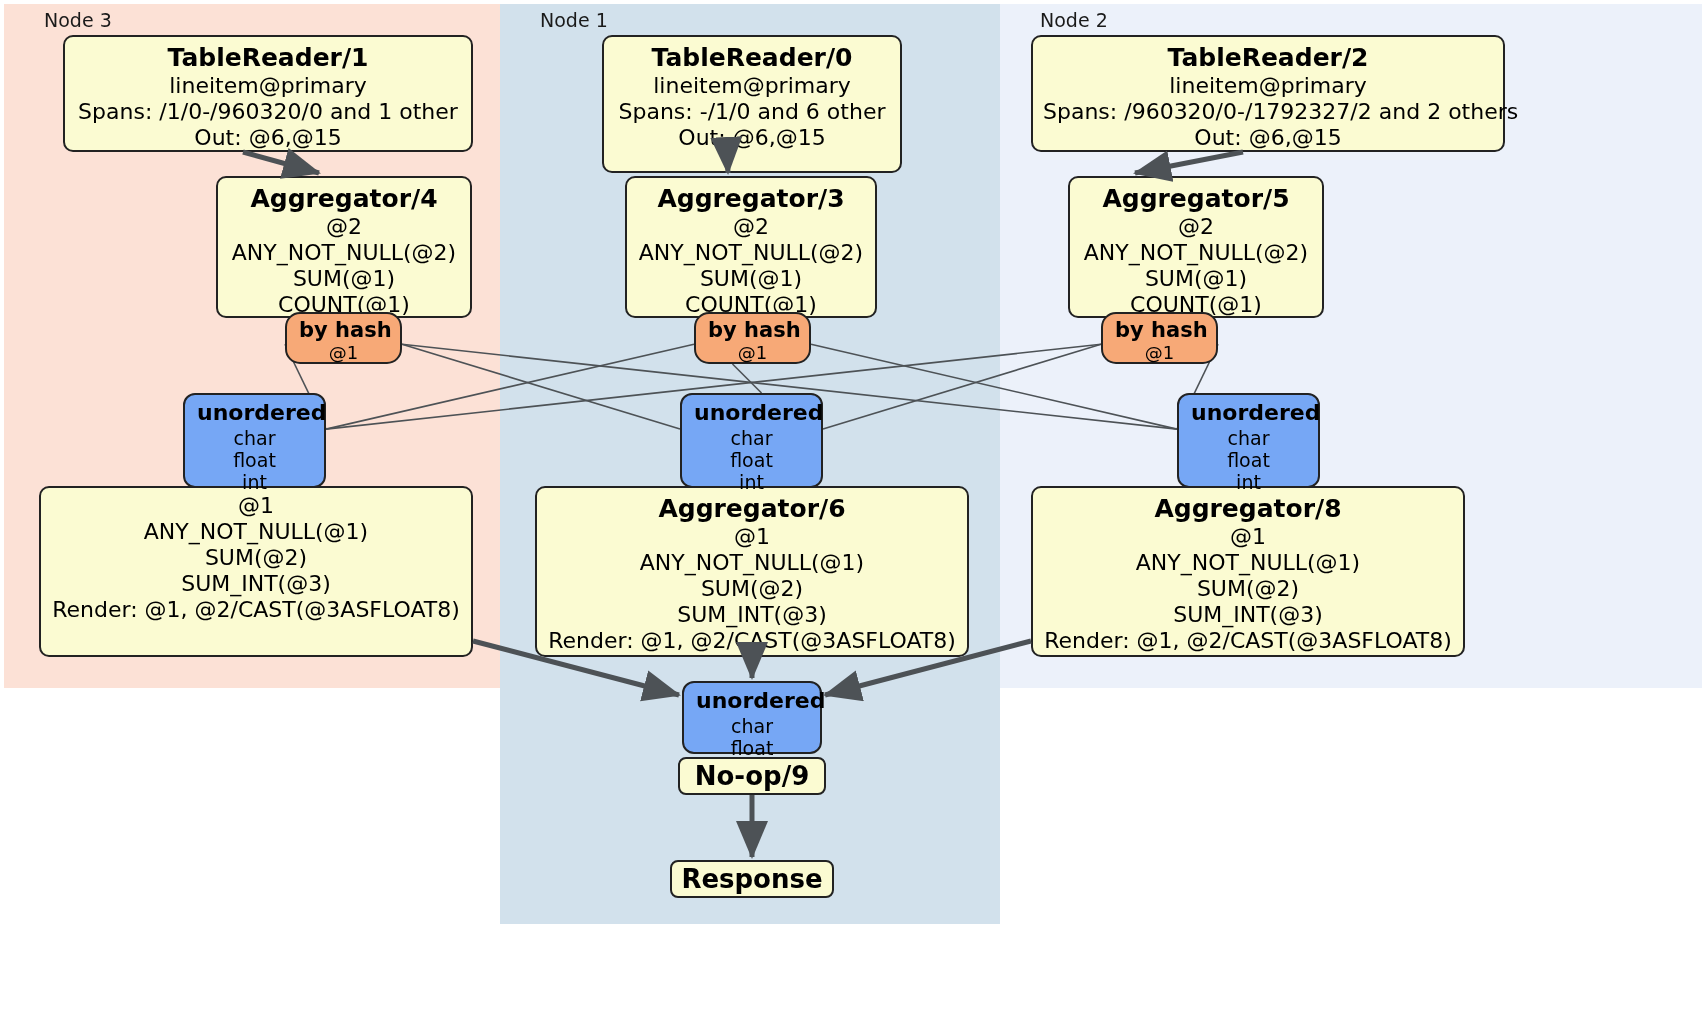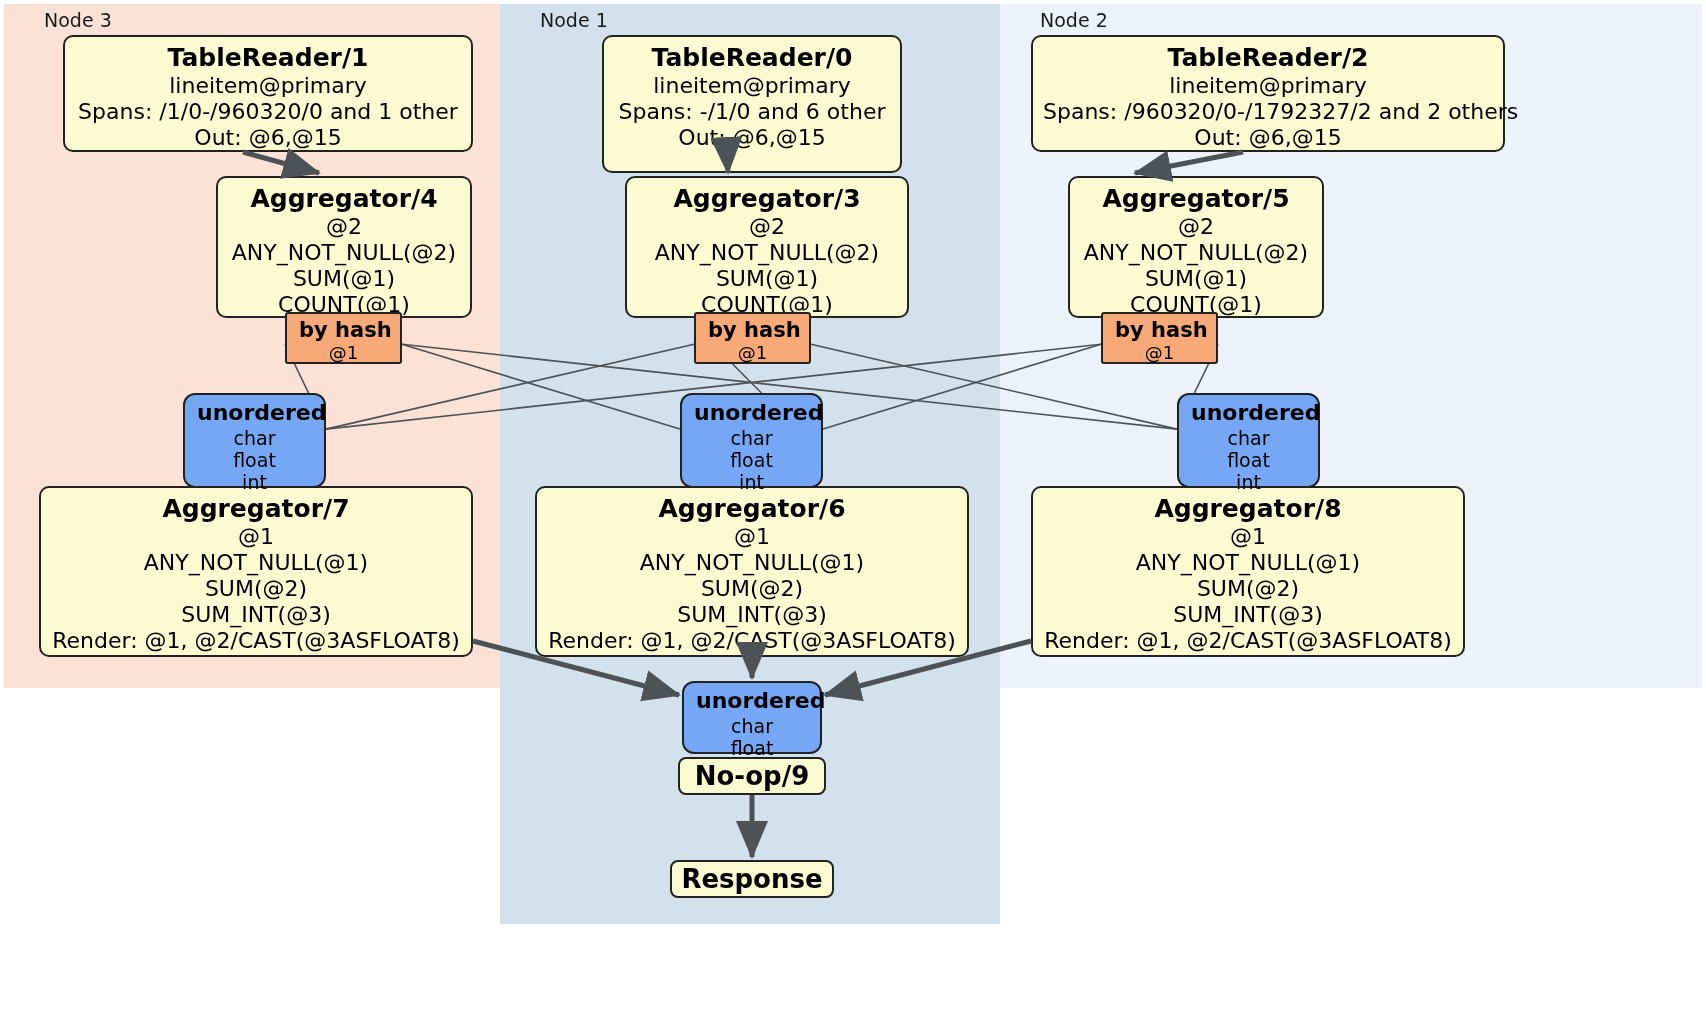--- a/index.html
+++ b/index.html
@@ -71,21 +71,21 @@
     font-size: 22px;
     line-height: 1.18;
     white-space: nowrap;
   }
 
   .router-box {
     position: absolute;
     box-sizing: border-box;
     background: #f7a977;
     border: 2px solid #222222;
-    border-radius: 3px;
+    border-radius: 15px;
     text-align: center;
     color: #000000;
     padding: 4px 12px 6px 12px;
   }
   .router-title {
     font-size: 21px;
     font-weight: bold;
     line-height: 1.2;
     white-space: nowrap;
   }
@@ -184,36 +184,35 @@
         <div class="proc-line">Spans: /960320/0-/1792327/2 and 2 others</div>
         <div class="proc-line">Out: @6,@15</div>
       </div>
       <div class="proc-box" style="left: 216px; top: 176px; width: 256px; height: 142px;">
         <div class="proc-title">Aggregator/4</div>
         <div class="proc-line">@2</div>
         <div class="proc-line">ANY_NOT_NULL(@2)</div>
         <div class="proc-line">SUM(@1)</div>
         <div class="proc-line">COUNT(@1)</div>
       </div>
-      <div class="proc-box" style="left: 625px; top: 176px; width: 284px; height: 142px;">
+      <div class="proc-box" style="left: 625px; top: 176px; width: 252px; height: 142px;">
         <div class="proc-title">Aggregator/3</div>
         <div class="proc-line">@2</div>
         <div class="proc-line">ANY_NOT_NULL(@2)</div>
         <div class="proc-line">SUM(@1)</div>
         <div class="proc-line">COUNT(@1)</div>
       </div>
       <div class="proc-box" style="left: 1032px; top: 176px; width: 256px; height: 142px; margin-left: 36px;">
         <div class="proc-title">Aggregator/5</div>
         <div class="proc-line">@2</div>
         <div class="proc-line">ANY_NOT_NULL(@2)</div>
         <div class="proc-line">SUM(@1)</div>
         <div class="proc-line">COUNT(@1)</div>
       </div>
       <div class="proc-box" style="left: 39px; top: 486px; width: 434px; height: 171px;">
-        <div class="proc-title">Aggregator/7</div>
         <div class="proc-line">@1</div>
         <div class="proc-line">ANY_NOT_NULL(@1)</div>
         <div class="proc-line">SUM(@2)</div>
         <div class="proc-line">SUM_INT(@3)</div>
         <div class="proc-line">Render: @1, @2/CAST(@3ASFLOAT8)</div>
       </div>
       <div class="proc-box" style="left: 535px; top: 486px; width: 434px; height: 171px;">
         <div class="proc-title">Aggregator/6</div>
         <div class="proc-line">@1</div>
         <div class="proc-line">ANY_NOT_NULL(@1)</div>

